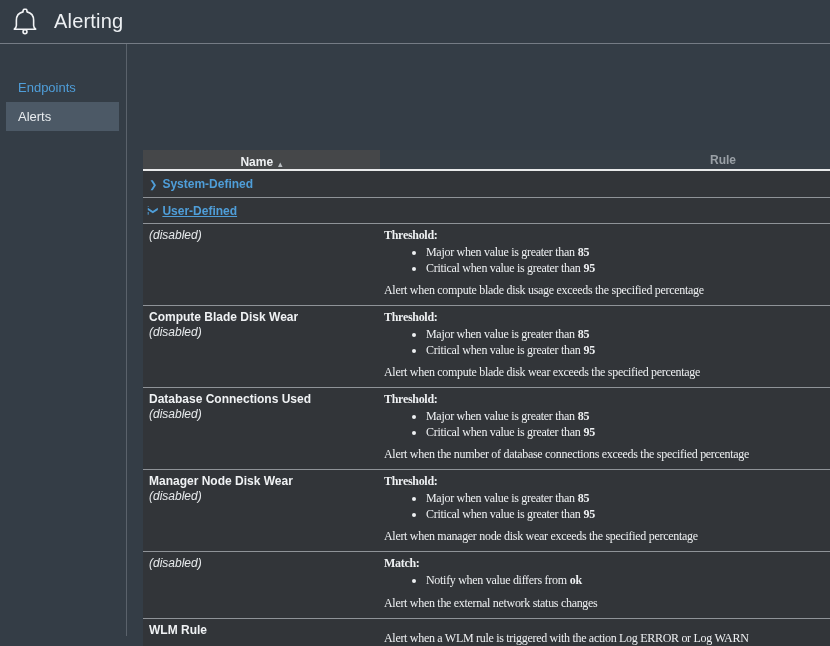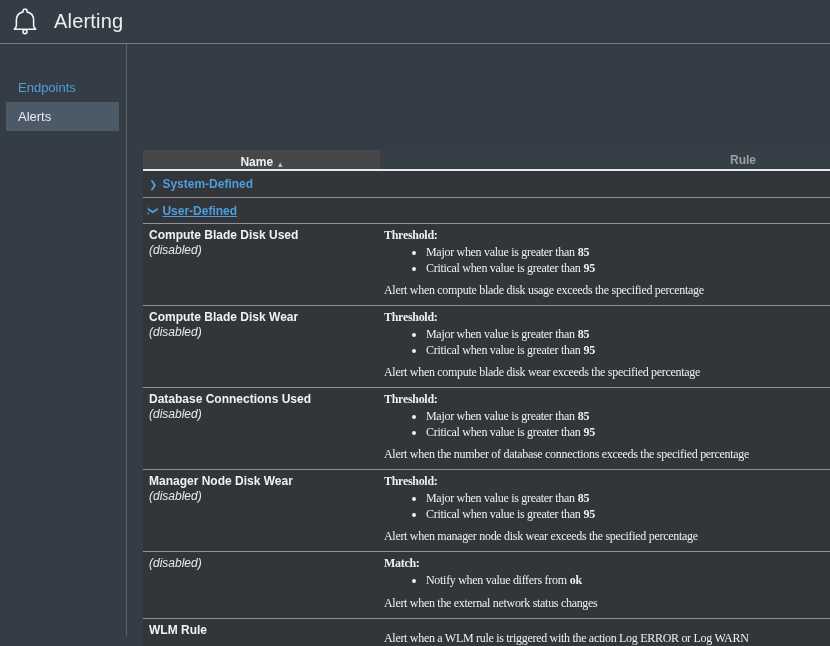--- a/index.html
+++ b/index.html
@@ -51,21 +51,21 @@
     background:#454749;
     display:flex; align-items:flex-end; justify-content:center;
     font-size:12px; font-weight:bold; color:#eef0f2;
     cursor:pointer;
   }
   .sort-arrow { font-size:9px; color:#b9bdc1; margin-left:5px; }
   .th-rule {
     flex:1;
     background:#363e46;
     display:flex; align-items:center; justify-content:flex-end;
-    padding-right:74px;
+    padding-right:94px;
     font-size:12px; font-weight:bold; color:#9aa0a6;
     cursor:pointer;
   }
 
   .group-row {
     background:#323539;
     height:26px;
     display:flex; align-items:center;
     padding-left:6px;
   }
@@ -131,21 +131,20 @@
 
       <div class="group-row">
         <a class="group-link underlined">
           <span class="chev down">❯</span>
           <span>User-Defined</span>
         </a>
       </div>
 
       <div class="trow">
         <div class="cell-name">
-          <div class="row-name">Compute Blade Disk Used</div>
           <div class="row-status">(disabled)</div>
         </div>
         <div class="cell-rule">
           <div class="rule-heading">Threshold:</div>
           <ul>
             <li><span>Major when value is greater than</span><b>85</b></li>
             <li><span>Critical when value is greater than</span><b>95</b></li>
           </ul>
           <div class="rule-desc">Alert when compute blade disk usage exceeds the specified percentage</div>
         </div>

